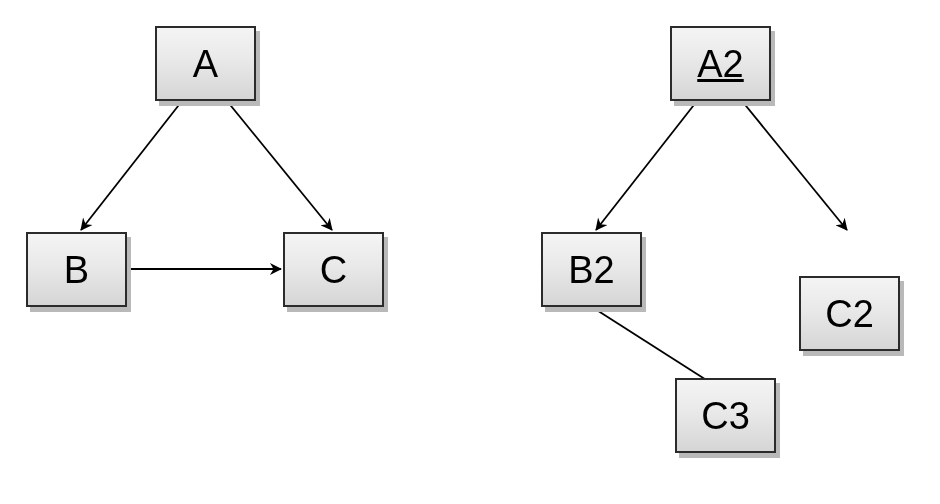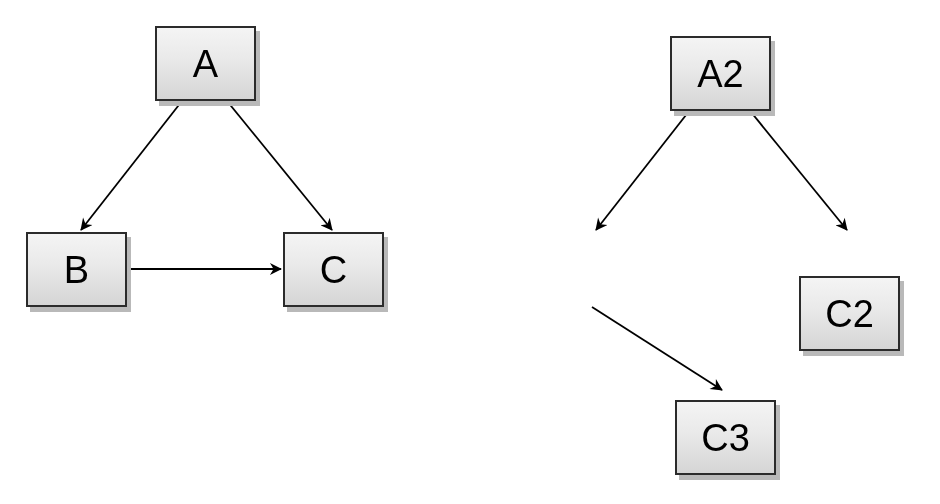--- a/index.html
+++ b/index.html
@@ -37,24 +37,24 @@
     font-size: 38px;
     line-height: 1;
     color: #000000;
     letter-spacing: 0px;
     user-select: none;
   }
   
   .pos-A  { left: 155px; top: 26px; }
   .pos-B  { left: 26px;  top: 232px; }
   .pos-C  { left: 283px; top: 232px; }
-  .pos-A2 { left: 670px; top: 36px; }
+  .pos-A2 { left: 670px; top: 26px; text-decoration: underline; }
   .pos-B2 { left: 541px; top: 232px; }
   .pos-C2 { left: 799px; top: 232px; margin-top: 44px; }
-  .pos-C3 { left: 675px; top: 400px; justify-content: center; }
+  .pos-C3 { left: 675px; top: 378px; justify-content: center; }
 </style>
 </head>
 <body>
 
 <div class="canvas">
 
   <svg class="edges" width="940" height="504" viewBox="0 0 940 504">
     <defs>
       <marker id="arrow" viewBox="0 0 10 10" refX="9.2" refY="5" markerWidth="14" markerHeight="12" markerUnits="userSpaceOnUse" orient="auto">
         <path d="M 0 0 L 10 5 L 0 10 L 3 5 Z" fill="#000000"></path>
@@ -76,20 +76,23 @@
   <div class="node pos-B">
     <span class="label">B</span>
   </div>
   <div class="node pos-C">
     <span class="label">C</span>
   </div>
 
   <div class="node pos-A2">
     <span class="label">A2</span>
   </div>
+  <div class="node pos-B2">
+    <span class="label">B2</span>
+  </div>
   <div class="node pos-C2">
     <span class="label">C2</span>
   </div>
   <div class="node pos-C3">
     <span class="label">C3</span>
   </div>
 
 </div>
 
 </body></html>

